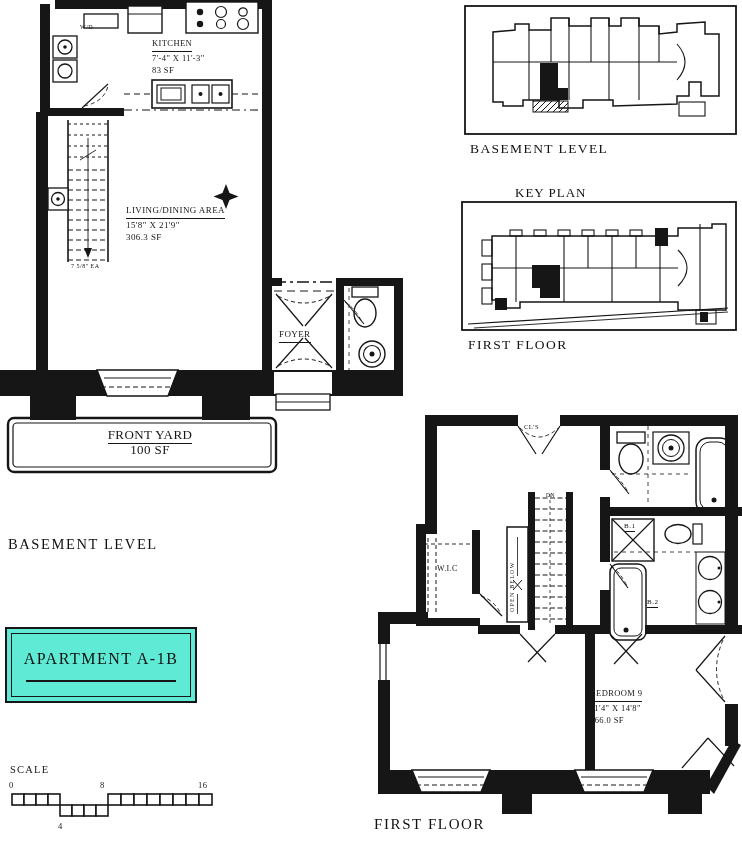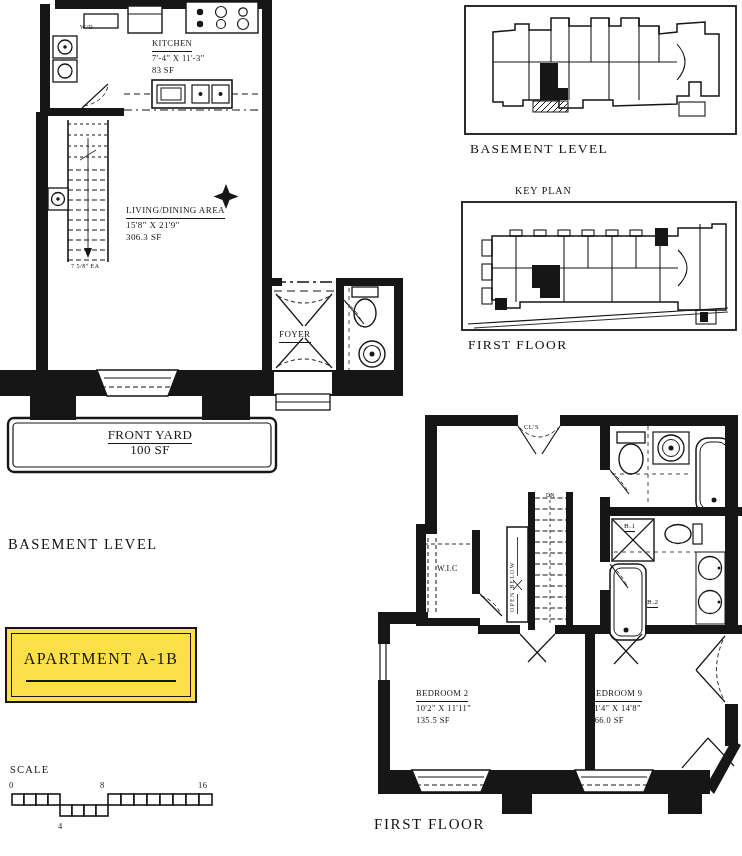--- a/index.html
+++ b/index.html
@@ -5,26 +5,26 @@
   html,body{margin:0;padding:0;background:#fff;}
   .sheet{position:relative;width:742px;height:856px;background:#fff;overflow:hidden;
          font-family:Liberation Serif, serif;color:#161616;}
   .abs{position:absolute;}
   .room-label{position:absolute;font-size:8.5px;line-height:12.5px;letter-spacing:.4px;
               color:#161616;white-space:nowrap;}
   .rl-name{display:inline-block;border-bottom:1.3px solid #161616;padding-bottom:1px;}
   .tiny{position:absolute;font-size:6px;letter-spacing:.5px;color:#161616;white-space:nowrap;}
   .caption{position:absolute;font-size:14.5px;letter-spacing:1.6px;color:#111;white-space:nowrap;}
   .subcaption{position:absolute;font-size:13.5px;letter-spacing:1.4px;color:#111;white-space:nowrap;}
-  .keyplan-head{position:absolute;font-size:10px;letter-spacing:1px;color:#111;white-space:nowrap;padding-left:48px;}
+  .keyplan-head{position:absolute;font-size:13px;letter-spacing:1px;color:#111;white-space:nowrap;padding-left:48px;}
   .bathlbl{position:absolute;font-size:7px;letter-spacing:.5px;color:#161616;white-space:nowrap;margin-top:40px;}
   .bathlbl span{border-bottom:1px solid #161616;padding-bottom:.5px;}
   .vert{position:absolute;transform:rotate(-90deg);transform-origin:0 0;
         font-size:6px;letter-spacing:1.2px;color:#161616;white-space:nowrap;}
-  .titlebox{position:absolute;border:2.2px solid #161616;background:#fde047;}
+  .titlebox{position:absolute;border:2.2px solid #161616;background:#5eead4;}
   .titlebox-inner{position:absolute;left:4px;top:4px;right:4px;bottom:4px;
                   border:1.4px solid #161616;}
   .title-text{position:absolute;left:0;right:0;top:16px;text-align:center;
               font-size:16px;letter-spacing:1.5px;color:#111;}
   .title-underline{position:absolute;left:14px;right:14px;top:46px;height:2px;background:#161616;}
   .num{font-size:8.5px;letter-spacing:.5px;}
   .lbl{position:absolute;color:#161616;white-space:nowrap;}
   .center{text-align:center;}
 </style>
 </head>
@@ -390,25 +390,20 @@
   <div class="tiny" style="left:546px;top:492px;font-size:5.5px">DN</div>
   <div class="vert" style="left:509px;top:612px">OPEN BELOW</div>
   <div class="room-label" style="left:437px;top:563px;font-size:8px">W.I.C</div>
   <div class="bathlbl" style="left:624px;top:482px">
     <span>B.1</span>
   </div>
   <div class="bathlbl" style="left:647px;top:558px">
     <span>B.2</span>
   </div>
 
-  <div class="room-label" style="left:416px;top:687px">
-    <div><span class="rl-name">BEDROOM 2</span></div>
-    <div>10'2" X 11'11"</div>
-    <div>135.5 SF</div>
-  </div>
 
   <div class="room-label" style="left:590px;top:687px">
     <div><span class="rl-name">BEDROOM 9</span></div>
     <div>11'4" X 14'8"</div>
     <div>166.0 SF</div>
   </div>
 
   <div class="caption" style="left:374px;top:816px;font-size:15px">FIRST FLOOR</div>
 
   <div class="titlebox" style="left:5px;top:627px;width:188px;height:72px">

